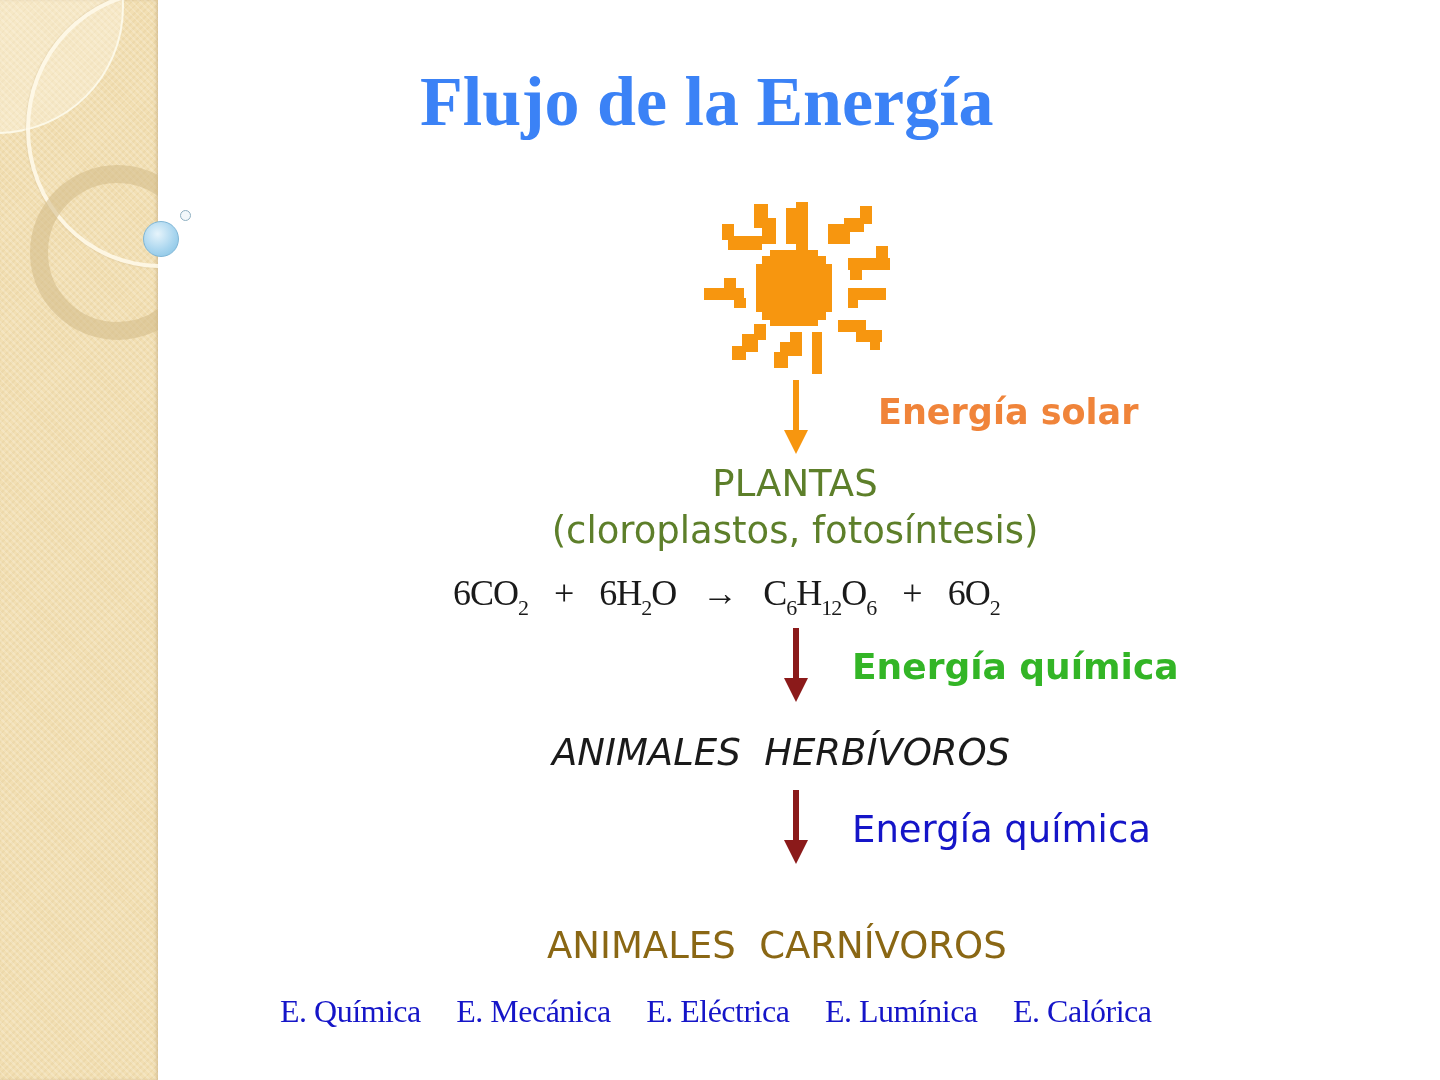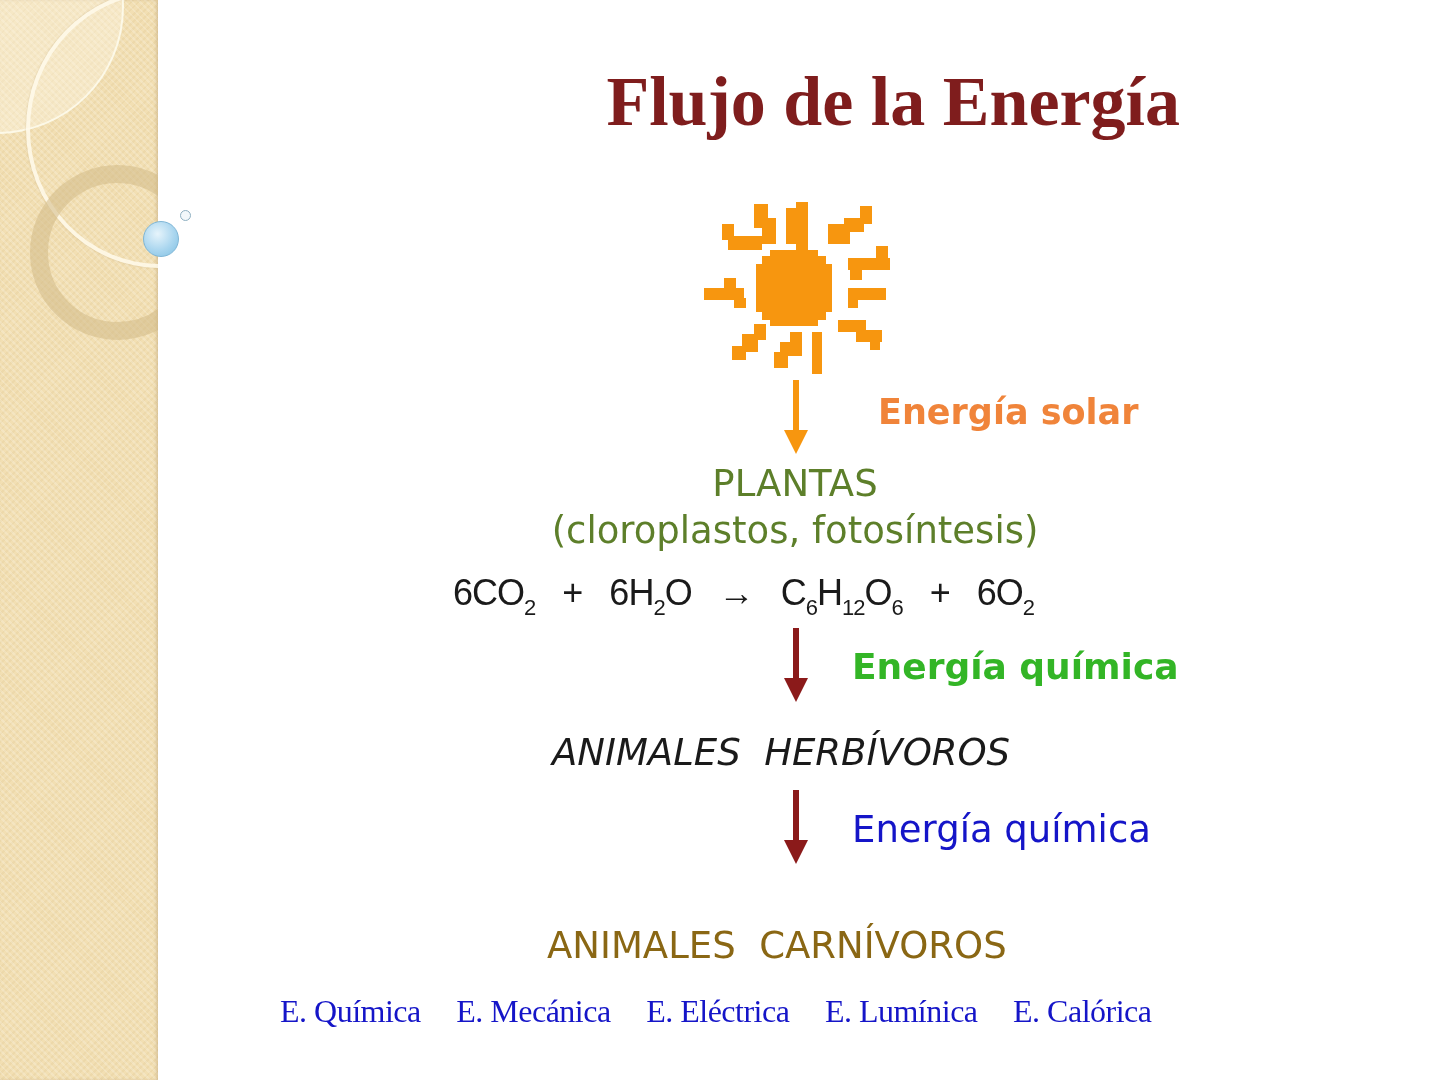--- a/index.html
+++ b/index.html
@@ -12,29 +12,29 @@
     box-shadow: inset -2px 0 3px rgba(150,120,70,0.25);
     overflow:hidden; }
   .ring { position:absolute; border-radius:50%; }
   .ring1 { left:-130px; top:-120px; width:250px; height:250px; background:rgba(255,250,235,0.35); border:2px solid rgba(255,255,245,0.7); }
   .ring2 { left:26px; top:-10px; width:260px; height:270px; border:4px solid rgba(255,250,235,0.85); box-shadow:0 0 2px rgba(170,140,90,0.4); }
   .ring3 { left:30px; top:165px; width:175px; height:175px; border:18px solid rgba(210,185,135,0.55); box-sizing:border-box; }
   .bubble-big { position:absolute; left:143px; top:221px; width:34px; height:34px; border-radius:50%;
     background:radial-gradient(circle at 40% 35%, #e6f4fb 0%, #aad6ef 55%, #7fbfe2 100%); border:1px solid #7fb6d6; }
   .bubble-small { position:absolute; left:180px; top:210px; width:9px; height:9px; border-radius:50%; border:1.5px solid #8fb0c2; background:#f2f8fb; }
 
-  .title { position:absolute; left:420px; top:62px; width:760px; text-align:right; font-family:"Liberation Serif", serif; font-weight:bold; font-size:70px; color:#7f1d1d; }
+  .title { position:absolute; left:420px; top:62px; width:760px; text-align:left; font-family:"Liberation Serif", serif; font-weight:bold; font-size:70px; color:#3b82f6; }
 
   .sun { position:absolute; left:700px; top:194px; width:190px; height:180px; }
 
   .arrow { position:absolute; }
   .label { position:absolute; white-space:nowrap; font-family:"DejaVu Sans", sans-serif; }
   .bold { font-weight:bold; }
 
-  .equation { position:absolute; left:453px; top:572px; font-family:Liberation Sans, sans-serif; font-size:36px; color:#1a1a1a; white-space:nowrap; letter-spacing:-1px; }
+  .equation { position:absolute; left:453px; top:572px; font-family:Liberation Serif, serif; font-size:36px; color:#1a1a1a; white-space:nowrap; letter-spacing:-1px; }
   .equation sub { font-size:22px; vertical-align:-10px; }
   .equation .sp { display:inline-block; width:18px; }
 
   .center-text { position:absolute; left:0; width:1590px; text-align:center; font-family:"DejaVu Sans", sans-serif; }
 
   .forms { position:absolute; left:280px; top:993px; font-family:Liberation Serif, serif; font-size:32px; color:#1515c8; white-space:nowrap; letter-spacing:-0.5px; }
   .forms span { margin-right:28px; }
 </style>
 </head>
 <body>

